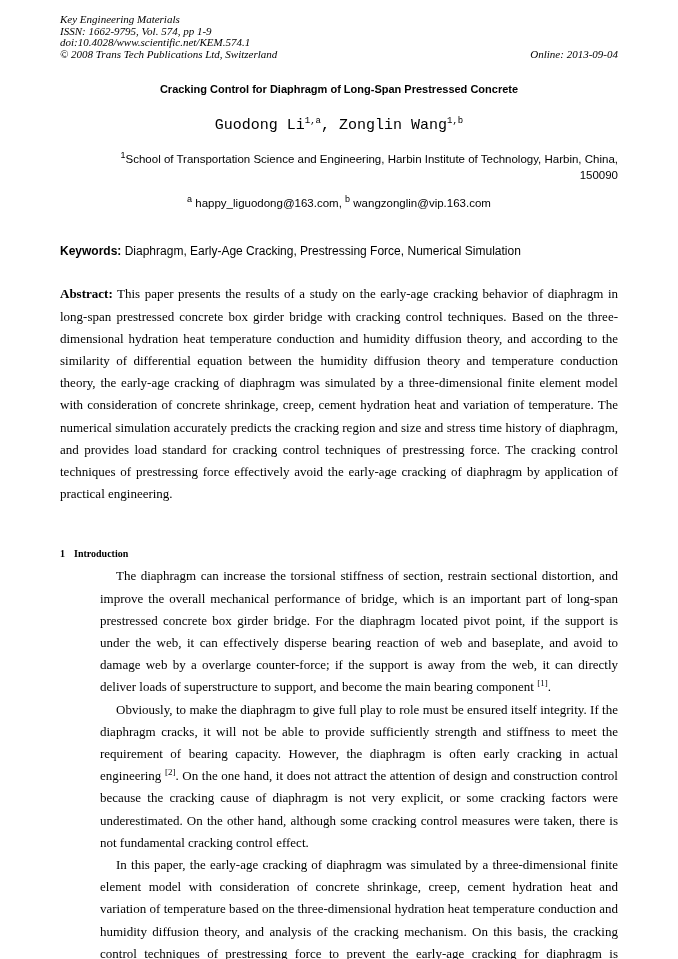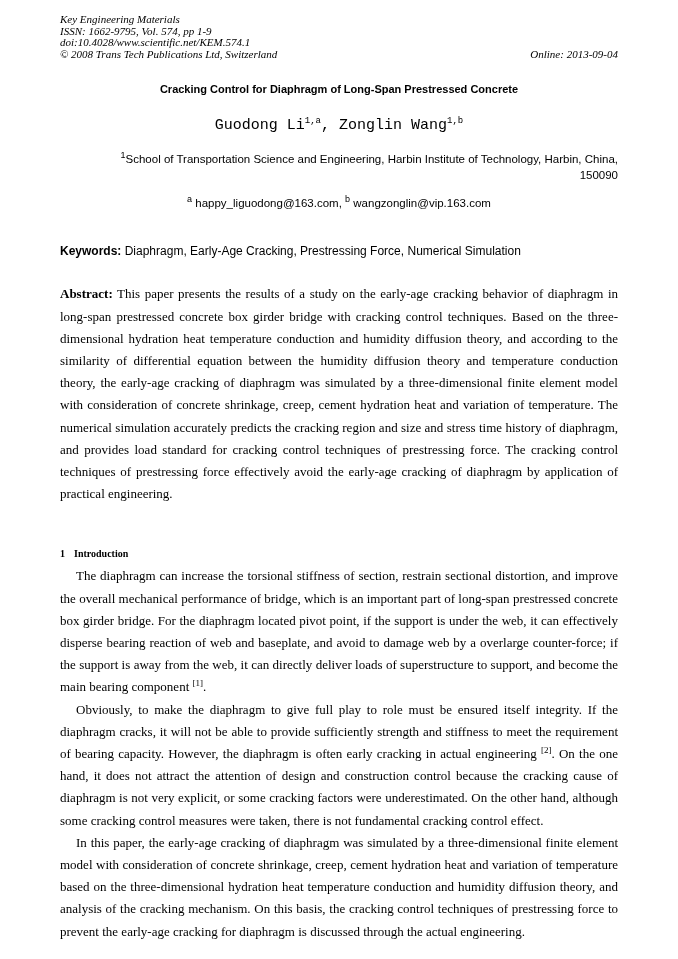--- a/index.html
+++ b/index.html
@@ -82,20 +82,21 @@
     font-size: 10px;
     font-weight: bold;
     line-height: 22px;
   }
   .section-heading .sec-num { margin-right: 9px; }
   .body-para {
     font-size: 13px;
     line-height: 22.2px;
     text-align: justify;
     text-indent: 16px;
+    margin-left: 40px;
   }
   .first-para { margin-top: 0px; }
   .ref-sup {
     font-size: 9px;
     vertical-align: super;
     line-height: 0;
   }
 </style>
 </head>
 <body>

